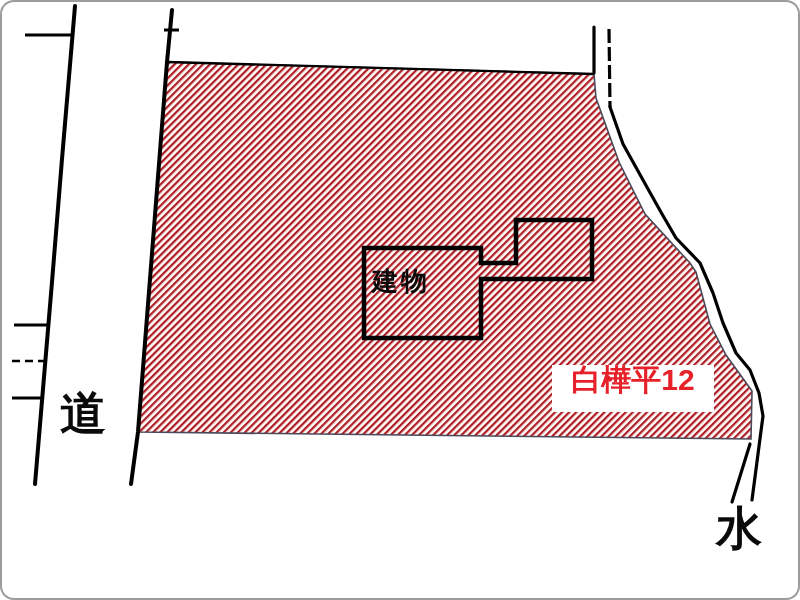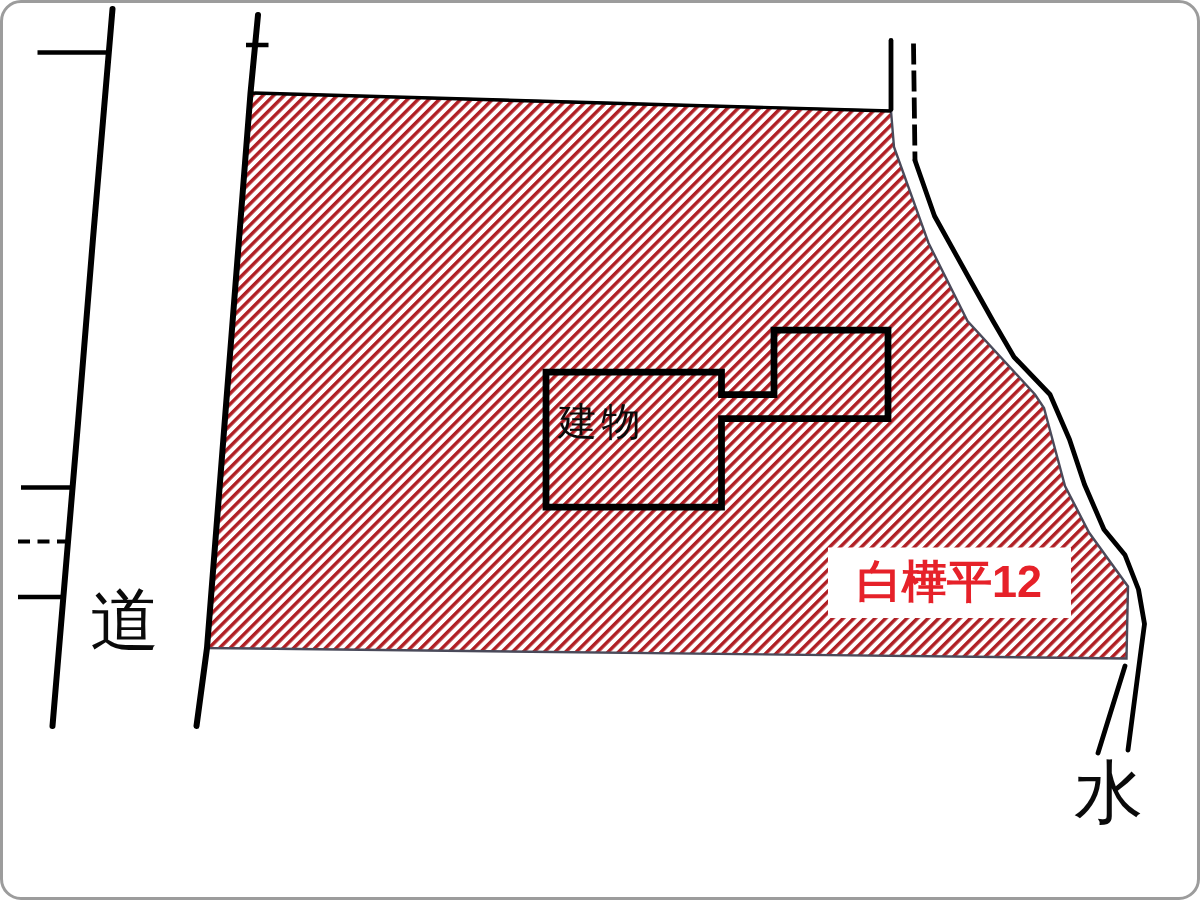--- a/index.html
+++ b/index.html
@@ -10,34 +10,34 @@
     background:#fff;
     border:2px solid #9c9c9c;
     border-radius:14px;
     overflow:hidden;
     font-family:"Liberation Sans","DejaVu Sans",sans-serif;
   }
   .canvas svg{position:absolute;left:0;top:0;}
   .map-label{
     position:absolute;
     color:#0a0a0a;
-    font-weight:normal;
+    font-weight:bold;
     line-height:1;
     white-space:nowrap;
     user-select:none;
   }
   .road-label{left:58px;top:388px;font-size:46px;}
   .water-label{left:714px;top:503px;font-size:46px;}
   .building-label{left:370px;top:266px;font-size:26px;letter-spacing:3px;}
   .parcel-badge{
     position:absolute;
     left:550px;top:363px;
     width:162px;height:47px;
     background:#ffffff;
-    display:flex;align-items:center;justify-content:center;
+    display:flex;align-items:flex-start;justify-content:center;
     font-size:30px;font-weight:600;
     line-height:1;
   }
 </style>
 </head>
 <body>
 
 <div class="canvas" style="border-color: rgb(156, 156, 156);">
 
   <svg id="map-svg" width="800" height="600" viewBox="0 0 800 600">

